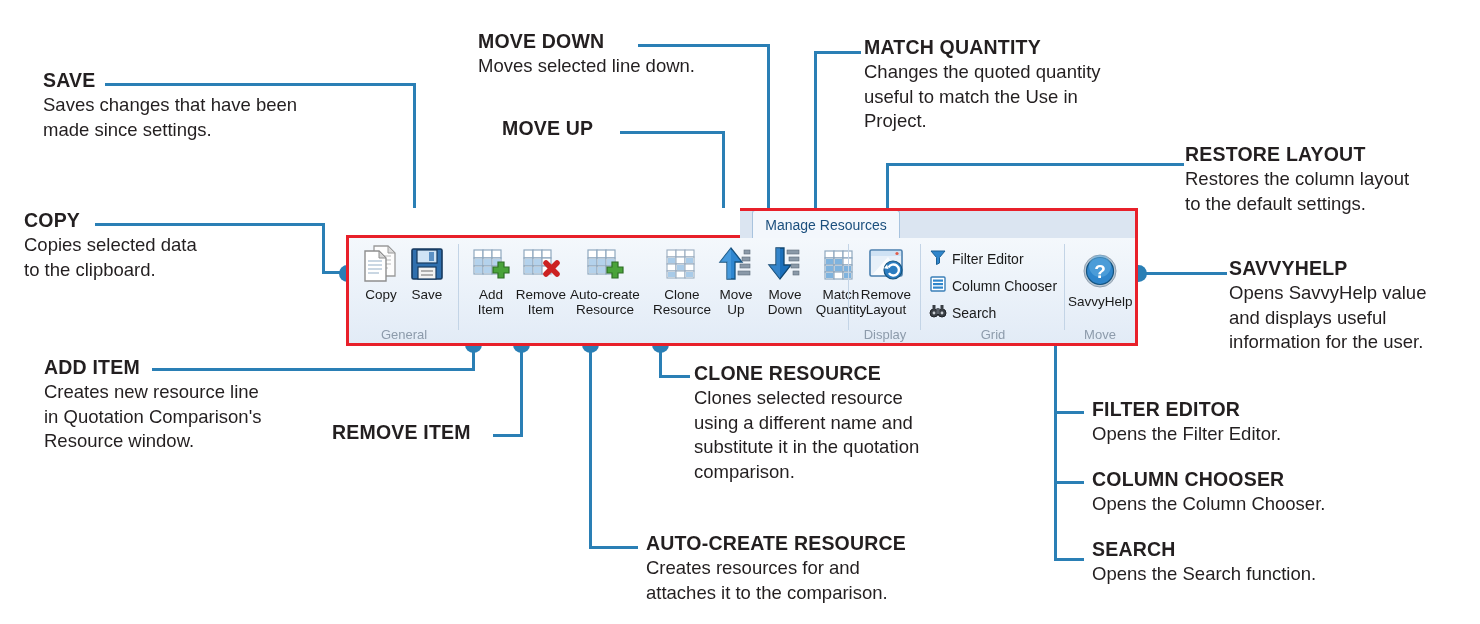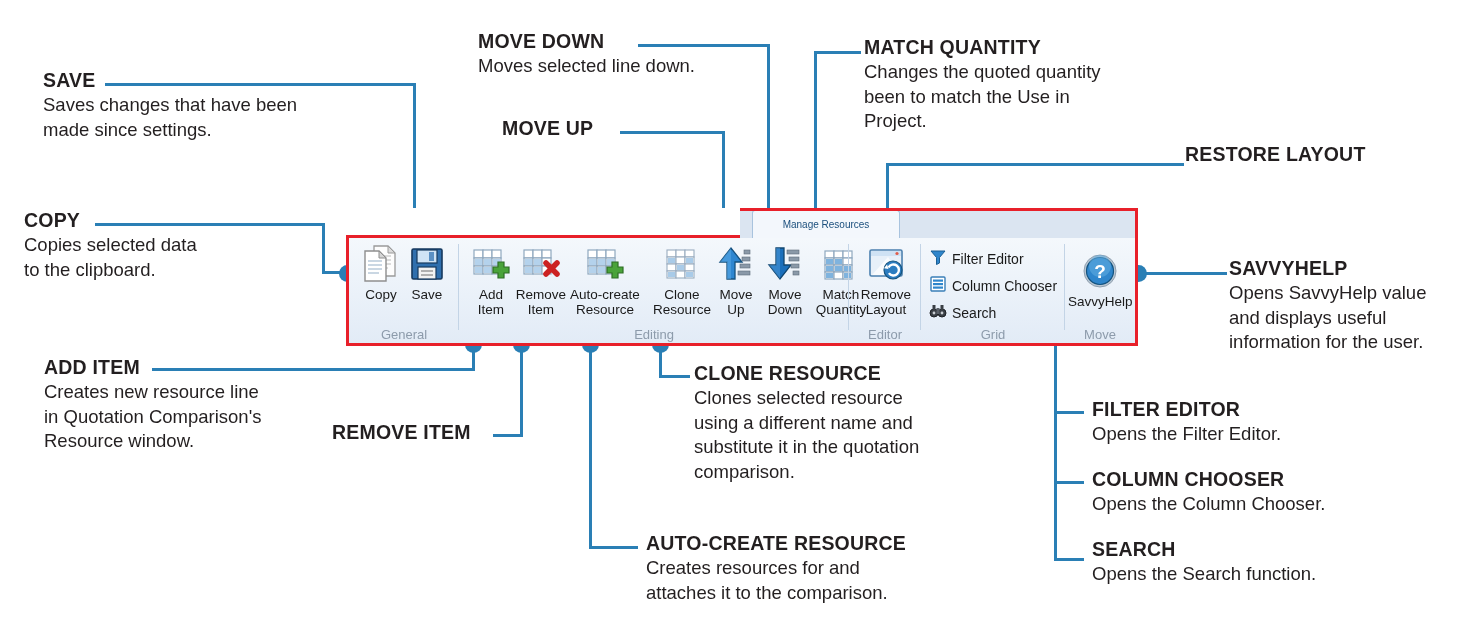--- a/index.html
+++ b/index.html
@@ -35,21 +35,21 @@
   #ribbon {
     position: absolute; left: 348px; top: 210px;
     width: 788px; height: 134px;
   }
   .tabstrip {
     position: absolute; left: 0; top: 0; width: 788px; height: 28px;
     background: #dbe5f1;
   }
   .tab {
     position: absolute; top: 0; height: 28px; line-height: 28px;
-    font-size: 10px; color: #1b4f7d; text-align: center;
+    font-size: 14px; color: #1b4f7d; text-align: center;
   }
   .tab.file {
     background: linear-gradient(to bottom, #3a7ebf 0%, #2a6ba8 48%, #1f5b96 52%, #2e72ae 100%);
     color: #ffffff; border-radius: 3px 3px 0 0;
     box-shadow: inset 0 1px 0 #7fb3dd;
   }
   .tab.active {
     background: #f3f7fc;
     border-left: 1px solid #a8c3de; border-right: 1px solid #a8c3de;
     border-top: 1px solid #a8c3de;
@@ -192,26 +192,28 @@
     <div class="body">Moves selected line down.</div>
   </div>
 
   <div class="callout" style="left:502px; top:118px;">
     <div class="title">MOVE UP</div>
   </div>
 
   <div class="callout" style="left:864px; top:37px;">
     <div class="title">MATCH QUANTITY</div>
     <div class="body">Changes the quoted quantity
-been to match the Use in
+useful to match the Use in
 Project.</div>
   </div>
 
   <div class="callout" style="left:1185px; top:144px;">
     <div class="title">RESTORE LAYOUT</div>
+    <div class="body">Restores the column layout
+to the default settings.</div>
   </div>
 
   <div class="callout" style="left:1229px; top:258px;">
     <div class="title">SAVVYHELP</div>
     <div class="body">Opens SavvyHelp value
 and displays useful
 information for the user.</div>
   </div>
 
   <div class="callout" style="left:1092px; top:399px;">
@@ -460,42 +462,41 @@
                 <rect x="23" y="20" width="7" height="5"></rect>
                 <rect x="5" y="27" width="7" height="5"></rect>
                   <rect x="23" y="27" width="7" height="5"></rect>
               </g>
             </svg>
           </div>
           <div class="lbl">Match
 Quantity</div>
         </div>
 
-        <div class="glabel">Editing</div>
         <div class="sep"></div>
       </div>
 
       <div class="grp" style="left:500px; width:72px;">
         <div class="btn" style="left:6px; width:62px;">
           <div class="ico">
             <svg width="40" height="36" viewBox="0 0 40 36">
               <rect x="4" y="4" width="32" height="26" rx="1.5" fill="#ffffff" stroke="#4a7fae" stroke-width="1.6"></rect>
               <rect x="5" y="5" width="30" height="5" fill="#cfe2f4"></rect>
               <circle cx="31" cy="7.5" r="1.6" fill="#e05c4a"></circle>
               <rect x="5" y="10" width="30" height="19" fill="#e7f0f9"></rect>
               <path d="M6 29 L22 11 L34 29 z" fill="#ffffff" opacity=".75"></path>
               <circle cx="27" cy="24" r="9" fill="#2b7cc0" stroke="#14537f" stroke-width="1.2"></circle>
               <path d="M22.5 21.5 a5.5 5.5 0 1 1 .4 5.6" fill="none" stroke="#ffffff" stroke-width="2.4"></path>
               <path d="M21 18.5 l1.5 4.5 l-4.5 -.8 z" fill="#ffffff"></path>
             </svg>
           </div>
           <div class="lbl">Remove
 Layout</div>
         </div>
-        <div class="glabel">Editor</div>
+        <div class="glabel">Display</div>
         <div class="sep"></div>
       </div>
 
       <div class="grp" style="left:572px; width:144px;">
         <div class="sbtn" style="left:8px; top:10px;">
           <span>
             <svg width="18" height="18" viewBox="0 0 18 18">
               <path d="M2 3 h14 l-5.5 6.5 v5.5 l-3 1.5 v-7 z" fill="#2f86cc" stroke="#1b5f94" stroke-width="1"></path>
             </svg>
           </span>

